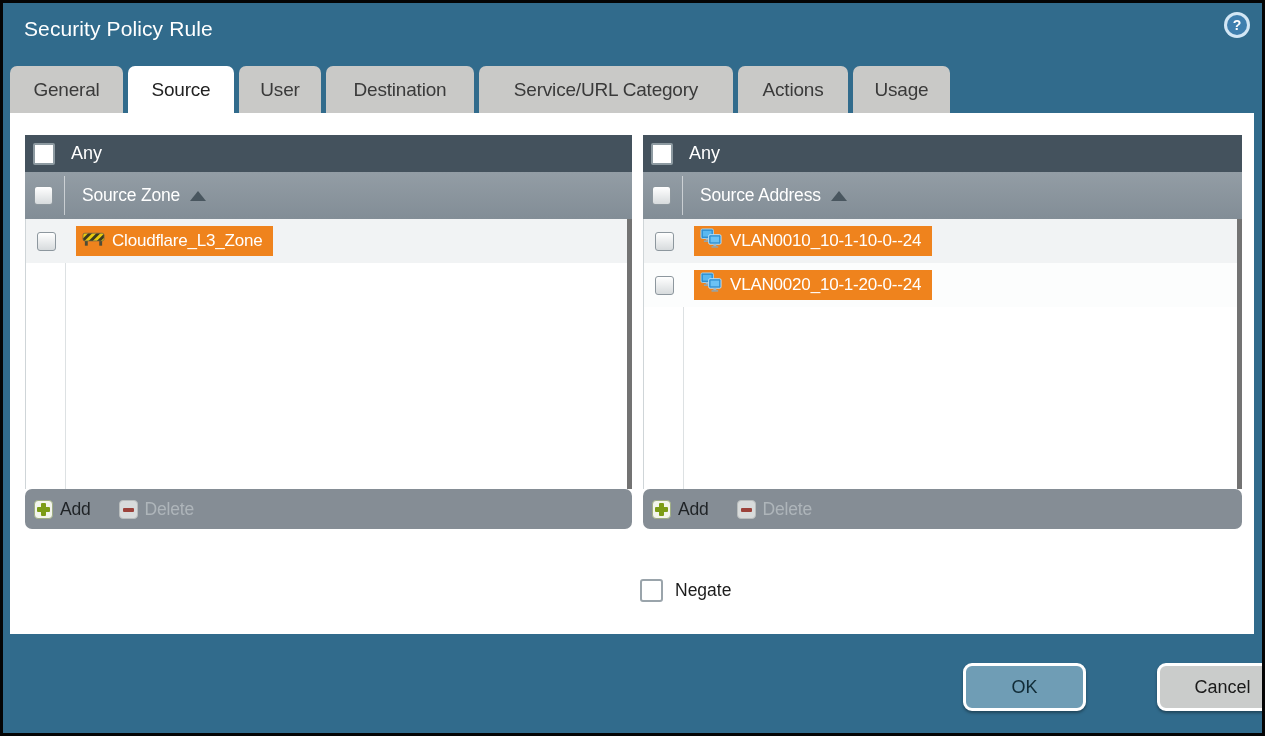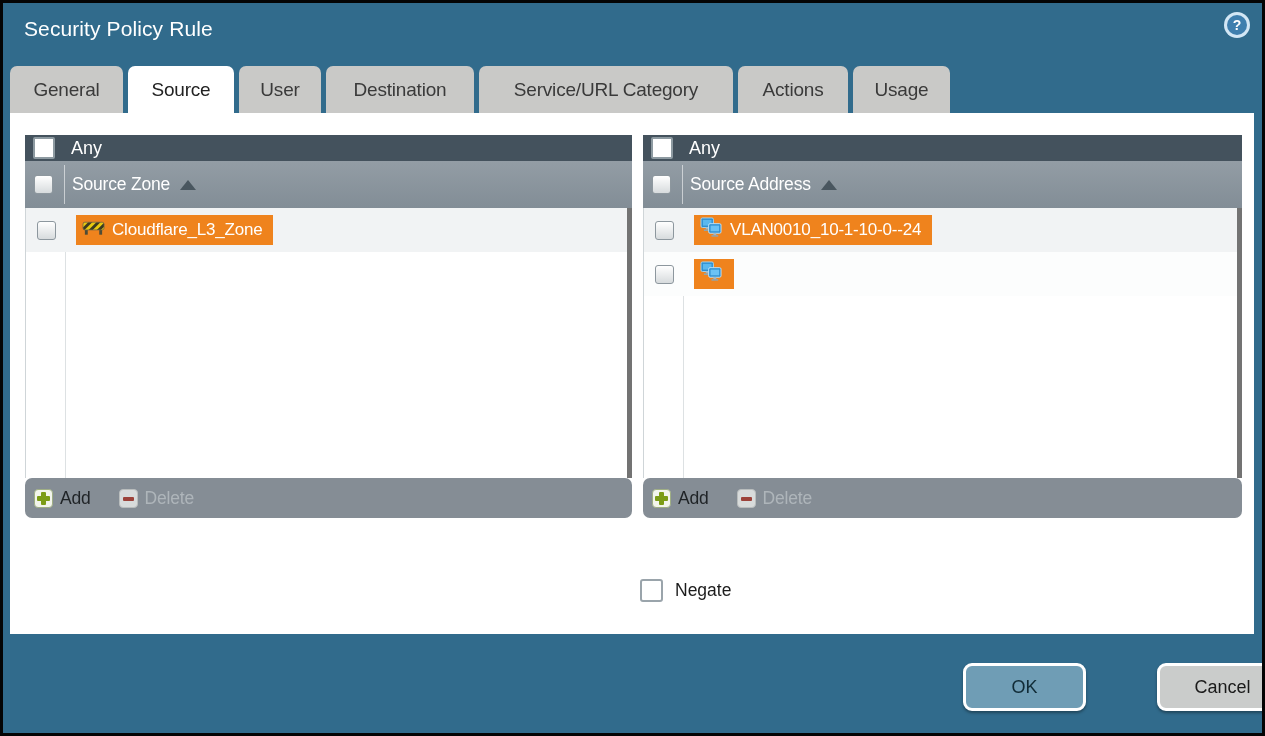--- a/index.html
+++ b/index.html
@@ -24,31 +24,31 @@
   
   .content {
     position:absolute; left:7px; top:110px; width:1244px; height:521px;
     background:#ffffff;
   }
   
   .panel { position:absolute; top:22px; height:425px; }
   .panel.left  { left:15px;  width:607px; }
   .panel.right { left:633px; width:599px; }
   .any-header {
-    height:26px; background:#44525d; display:flex; align-items:center;
+    height:37px; background:#44525d; display:flex; align-items:center;
     padding-left:8px;
   }
   .any-header .lbl { color:#ffffff; font-size:18px; margin-left:16px; }
   .col-header {
     height:47px; background:linear-gradient(#939da5,#828d96);
     display:flex; align-items:center; padding-left:9px; position:relative;
   }
   .col-header .sep { position:absolute; left:39px; top:4px; bottom:4px;
     width:1px; background:rgba(255,255,255,0.55); }
-  .col-header .lbl { color:#ffffff; font-size:17.5px; margin-left:19px; letter-spacing:-0.2px; }
+  .col-header .lbl { color:#ffffff; font-size:17.5px; margin-left:29px; letter-spacing:-0.2px; }
   .sort-asc { width:0; height:0; margin-left:10px;
     border-left:8px solid transparent; border-right:8px solid transparent;
     border-bottom:10px solid #49565f; }
   .body {
     height:270px; background:#ffffff; position:relative;
     border-left:1px solid #cfd5d8; border-right:5px solid #737373;
   }
   .body .colsep { position:absolute; left:39px; top:0; bottom:0; width:1px;
     background:#dde1e3; }
   .row { height:44px; display:flex; align-items:center; position:relative; }
@@ -231,20 +231,21 @@
                 <rect x="1" y="1" width="13" height="10" rx="1.5" fill="#2f8fd0" stroke="#9fd4f2"></rect>
                 <rect x="3" y="3" width="9" height="6" fill="#5ab8ef"></rect>
                 <rect x="6" y="11" width="3" height="2" fill="#9fb6c4"></rect>
                 <rect x="4" y="13" width="7" height="1.6" fill="#8fa6b2"></rect>
                 <rect x="9" y="7" width="13" height="10" rx="1.5" fill="#2f8fd0" stroke="#bfe4fa"></rect>
                 <rect x="11" y="9" width="9" height="6" fill="#6cc2f4"></rect>
                 <rect x="14" y="17" width="3" height="2" fill="#9fb6c4"></rect>
                 <rect x="12" y="19" width="7" height="1.6" fill="#8fa6b2"></rect>
               </svg>
             </span>
+            <span>VLAN0020_10-1-20-0--24</span>
           </div>
         </div>
       </div>
       <div class="panel-footer">
         <div class="ftbtn">
           <span class="icon-plus"></span>
           <span class="txt">Add</span>
         </div>
         <div class="ftbtn disabled">
           <span class="icon-minus"></span>

